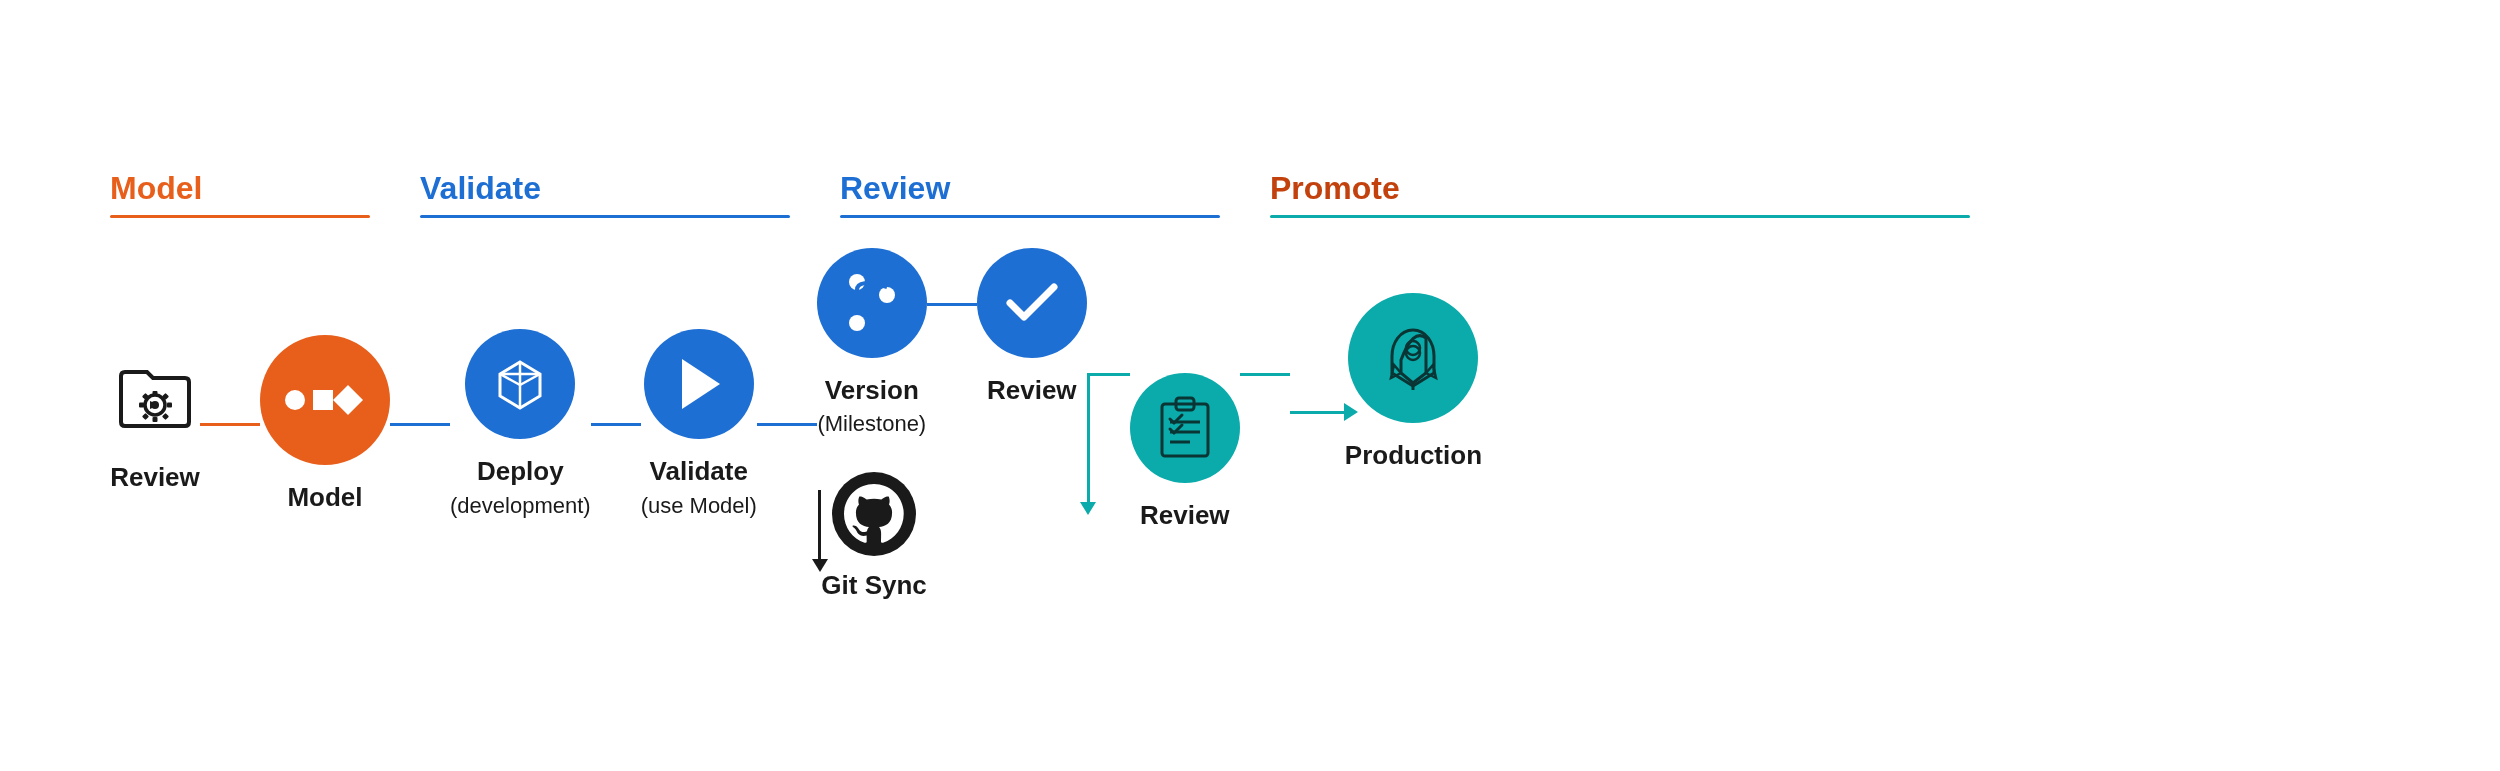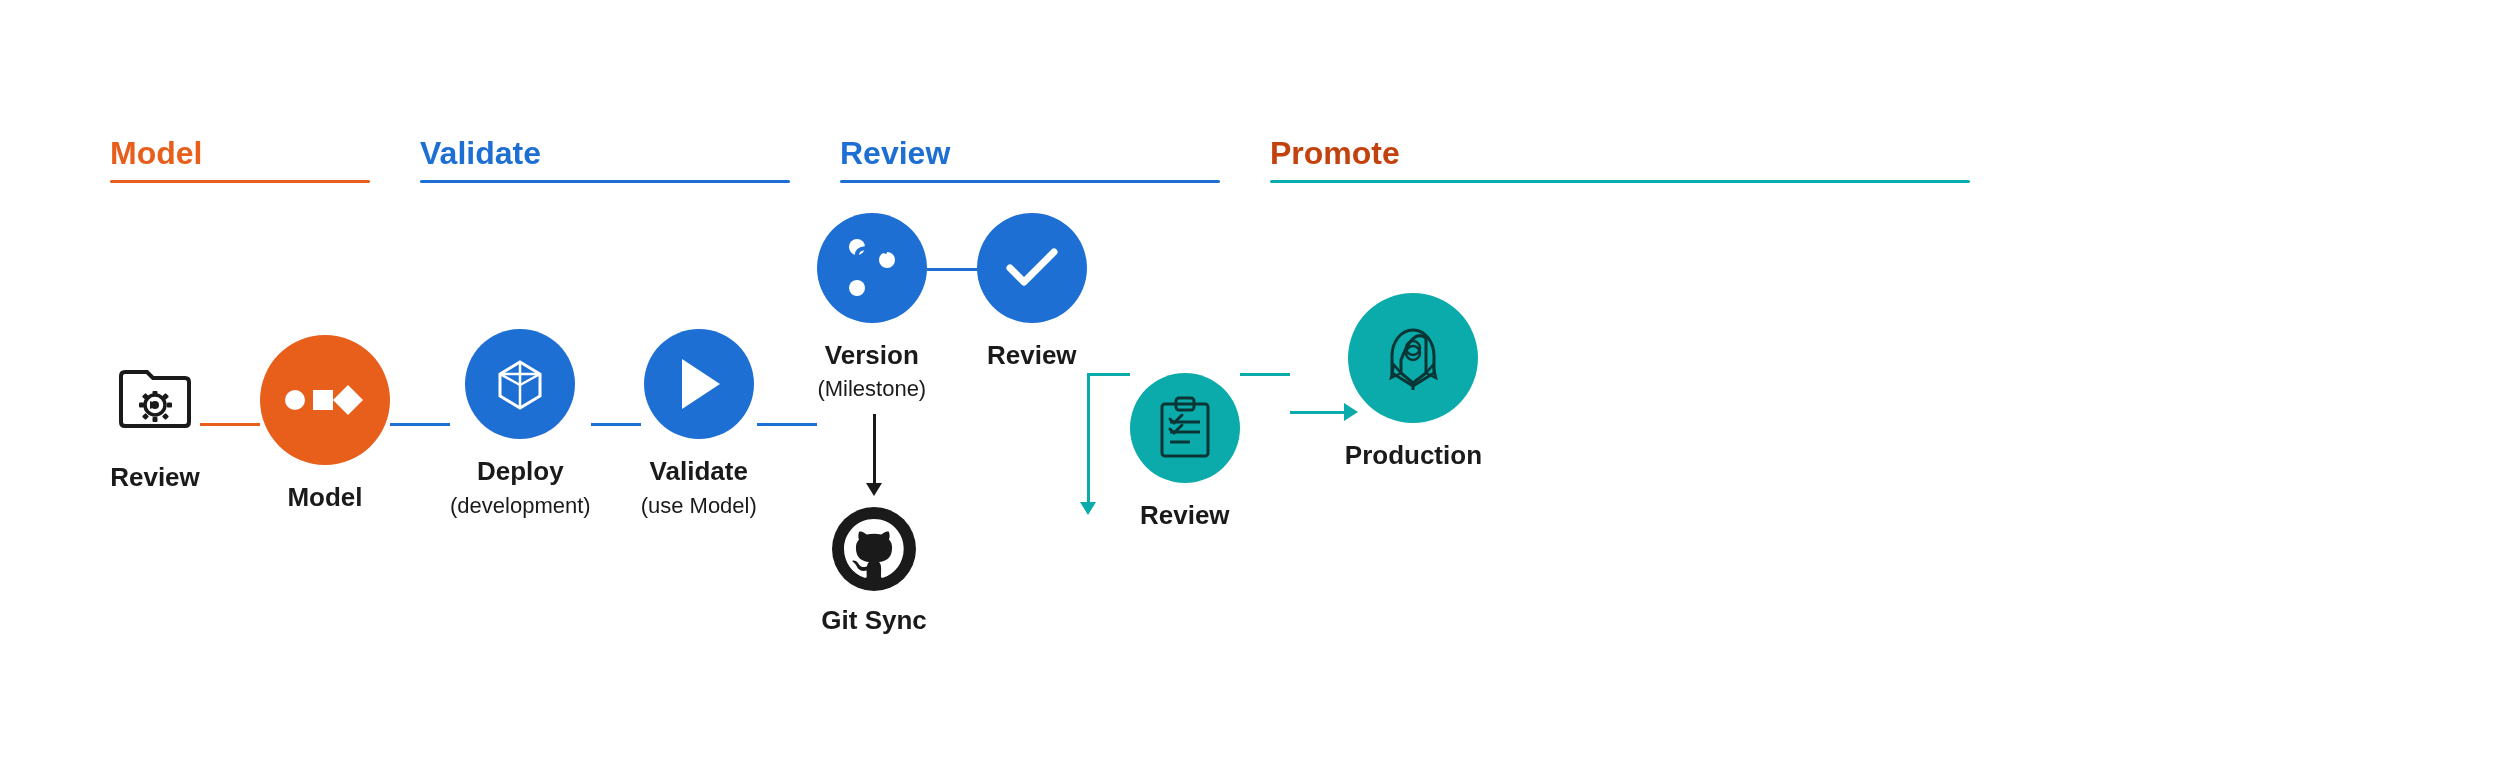--- a/index.html
+++ b/index.html
@@ -225,21 +225,21 @@
             <line x1="15" y1="20" x2="15" y2="45" stroke="#1E6FD4" stroke-width="4"></line>
             <path d="M15 20 Q15 8 45 17" stroke="#1E6FD4" stroke-width="4" fill="none"></path>
           </svg>
         </div>
         <div class="node-label">
           <span>Version</span><br>
           <span class="node-sublabel">(Milestone)</span>
         </div>
       </div>
 
-      <div style="position:relative; display:flex; flex-direction:column; align-items:center; margin-top:10px;">
+      <div style="position:relative; display:flex; flex-direction:row; align-items:center; margin-top:10px;">
         <div style="width:3px; height:70px; background:#1a1a1a; position:relative;">
           <div style="position:absolute; bottom:-12px; left:50%; transform:translateX(-50%); width:0; height:0; border-left:8px solid transparent; border-right:8px solid transparent; border-top:13px solid #1a1a1a;"></div>
         </div>
         <div style="margin-top:20px; display:flex; flex-direction:column; align-items:center;">
 
           <svg width="90" height="90" viewBox="0 0 90 90" fill="none" xmlns="http://www.w3.org/2000/svg">
             <circle cx="45" cy="45" r="42" fill="#1a1a1a"></circle>
             <path d="M45 15 C28.4 15 15 28.4 15 45 C15 58.4 23.6 69.8 35.6 73.8 C37.1 74.1 37.7 73.2 37.7 72.4 C37.7 71.7 37.7 69.5 37.6 66.6 C29.8 68.3 28 62.8 28 62.8 C26.6 59.3 24.6 58.4 24.6 58.4 C21.8 56.5 24.8 56.5 24.8 56.5 C27.9 56.7 29.5 59.7 29.5 59.7 C32.3 64.4 36.8 63 38 62.3 C38.3 60.3 39.1 58.9 40 58.1 C33.6 57.3 26.9 54.8 26.9 43.5 C26.9 40.2 28.1 37.5 30 35.5 C29.7 34.7 28.6 31.7 30.3 27.6 C30.3 27.6 32.9 26.7 37.7 30.6 C39.9 30 42.5 29.7 45 29.7 C47.5 29.7 50.1 30 52.3 30.6 C57.1 26.7 59.7 27.6 59.7 27.6 C61.4 31.7 60.3 34.7 60 35.5 C61.9 37.5 63.1 40.2 63.1 43.5 C63.1 54.8 56.4 57.3 50 58.1 C51.1 59.1 52.1 61.1 52.1 64.1 C52.1 68.4 52 71.7 52 72.4 C52 73.2 52.6 74.1 54.1 73.8 C66.1 69.8 74.7 58.4 74.7 45 C75 28.4 61.6 15 45 15 Z" fill="white"></path>
           </svg>
           <div class="node-label" style="margin-top:10px;">Git Sync</div>

